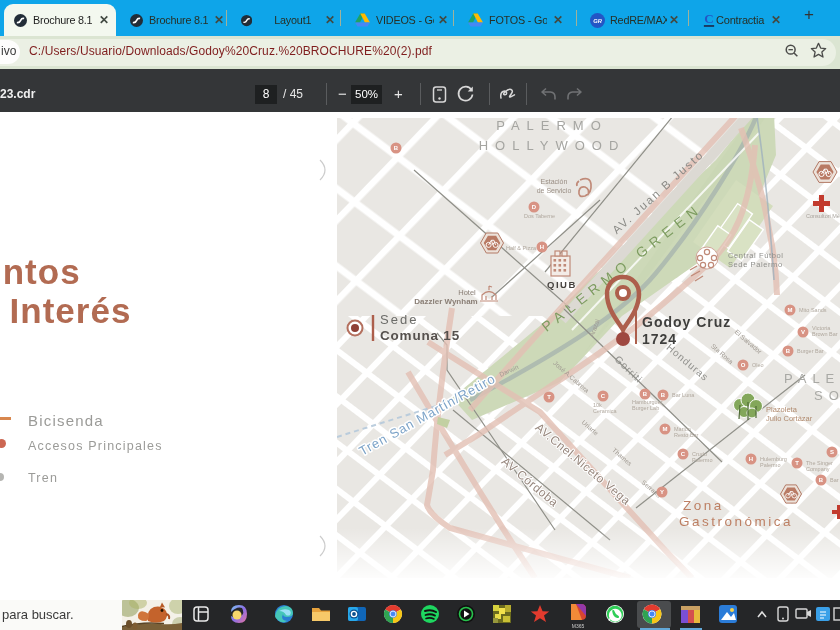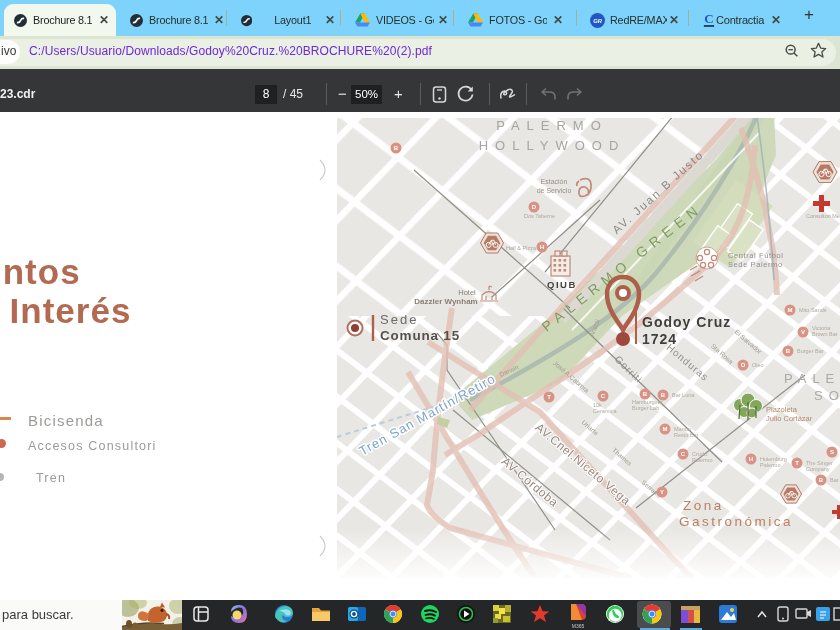--- a/index.html
+++ b/index.html
@@ -1,17 +1,17 @@
 <!DOCTYPE html>
 <html><head><meta charset="utf-8"><style>
 html,body{margin:0;padding:0}
 body{width:840px;height:630px;font-family:"Liberation Sans",sans-serif;position:relative;overflow:hidden;background:#fff}
 .abs{position:absolute}
 
-#tabbar{left:0;top:0;width:840px;height:36px;background:#7dd3fc}
+#tabbar{left:0;top:0;width:840px;height:36px;background:#0ea5e9}
 .tab{position:absolute;top:4px;height:32px;border-radius:9px 9px 0 0;display:flex;align-items:center}
 .tabtitle{font-size:10.8px;color:#273027;white-space:nowrap;overflow:hidden;letter-spacing:-0.2px}
 .tabx{color:#424a42;font-size:12px;font-weight:bold}
 .tsep{position:absolute;top:10px;width:1px;height:16px;background:#9fb29b}
 
 #addr{left:0;top:36px;width:840px;height:33px;background:#dbe5d2}
 
 #pdfbar{left:0;top:69px;width:840px;height:43px;background:#343638;color:#e8e8e8}
 
 #content{left:0;top:118px;width:840px;height:482px;background:#ffffff}
@@ -91,21 +91,21 @@
       </svg>
     <span class="tabtitle" style="width:52px;font-size:11px">Contractia</span>
     <span class="tabx" style="margin-left:3px">✕</span>
   </div>
   <div style="position:absolute;left:804px;top:5px;font-size:17px;color:#333;font-weight:400">+</div>
 </div>
 <div class="abs" id="addr">
   <div style="position:absolute;left:-20px;top:3px;width:856px;height:27px;background:#ebf0e4;border-radius:14px"></div>
   <div style="position:absolute;left:-14px;top:4px;width:34px;height:24px;background:#fdfdfc;border-radius:12px"></div>
   <span style="position:absolute;left:1px;top:8px;font-size:12px;font-weight:normal;color:#3a3a3a">ivo</span>
-  <span style="position:absolute;left:29px;top:8px;font-size:12px;color:#6d28d9;letter-spacing:0.1px">C:/Users/Usuario/Downloads/Godoy%20Cruz.%20BROCHURE%20(2).pdf</span>
+  <span style="position:absolute;left:29px;top:8px;font-size:12px;color:#7f1d1d;letter-spacing:0.1px">C:/Users/Usuario/Downloads/Godoy%20Cruz.%20BROCHURE%20(2).pdf</span>
   <svg style="position:absolute;left:784px;top:7px" width="16" height="16" viewBox="0 0 18 18">
       <circle cx="7.5" cy="7.5" r="5" fill="none" stroke="#4b4b49" stroke-width="1.7"></circle>
       <line x1="5" y1="7.5" x2="10" y2="7.5" stroke="#4b4b49" stroke-width="1.5"></line>
       <line x1="11.3" y1="11.3" x2="15" y2="15" stroke="#4b4b49" stroke-width="1.7"></line>
     </svg>
   <svg style="position:absolute;left:810px;top:6px" width="17" height="17" viewBox="0 0 19 19">
       <path d="M9.5 1.5 L11.9 6.8 L17.5 7.4 L13.3 11.2 L14.5 16.8 L9.5 13.9 L4.5 16.8 L5.7 11.2 L1.5 7.4 L7.1 6.8 Z" fill="none" stroke="#4b4b49" stroke-width="1.5" stroke-linejoin="round"></path>
     </svg>
 </div>
 <div class="abs" id="pdfbar">
@@ -138,23 +138,23 @@
       <path d="M11 1.5 L15 5 L11 8.5 M14.7 5 L6.5 5 Q2 5.5 2 10 L2 12.5" fill="none" stroke="#707274" stroke-width="1.6" stroke-linejoin="round"></path>
     </svg>
 </div>
 <div class="abs" id="content">
 
   <div style="position:absolute;left:-44px;top:134px;font-size:35px;font-weight:bold;color:#b26b52;letter-spacing:1px;line-height:39px;white-space:nowrap">Puntos<br>de Interés</div>
 
   <div style="position:absolute;left:-2px;top:299px;width:13px;height:3px;background:#d8874e"></div>
   <div style="position:absolute;left:28px;top:294px;font-size:15px;color:#9b9b98;letter-spacing:1.2px">Bicisenda</div>
   <div style="position:absolute;left:-3px;top:321px;width:9px;height:9px;border-radius:50%;background:#cc6752"></div>
-  <div style="position:absolute;left:28px;top:321px;font-size:12.5px;color:#9b9b98;letter-spacing:1.2px">Accesos Consultori</div>
+  <div style="position:absolute;left:28px;top:321px;font-size:12.5px;color:#9b9b98;letter-spacing:1.2px">Accesos Principales</div>
   <div style="position:absolute;left:-4px;top:355px;width:8px;height:8px;border-radius:50%;background:#b5b5b2"></div>
-  <div style="position:absolute;left:36px;top:353px;font-size:12.5px;color:#9b9b98;letter-spacing:1.2px">Tren</div>
+  <div style="position:absolute;left:28px;top:353px;font-size:12.5px;color:#9b9b98;letter-spacing:1.2px">Tren</div>
 
   <svg style="position:absolute;left:318px;top:40px" width="14" height="24" viewBox="0 0 14 24">
       <path d="M2 2 Q12 12 2 22" stroke="#cccccc" stroke-width="1.2" fill="none"></path>
     </svg>
   <svg style="position:absolute;left:318px;top:416px" width="14" height="24" viewBox="0 0 14 24">
       <path d="M2 2 Q12 12 2 22" stroke="#cccccc" stroke-width="1.2" fill="none"></path>
     </svg>
 
   <svg id="map" style="position:absolute;left:337px;top:0" width="503" height="460" viewBox="337 118 503 460">
   <defs>

